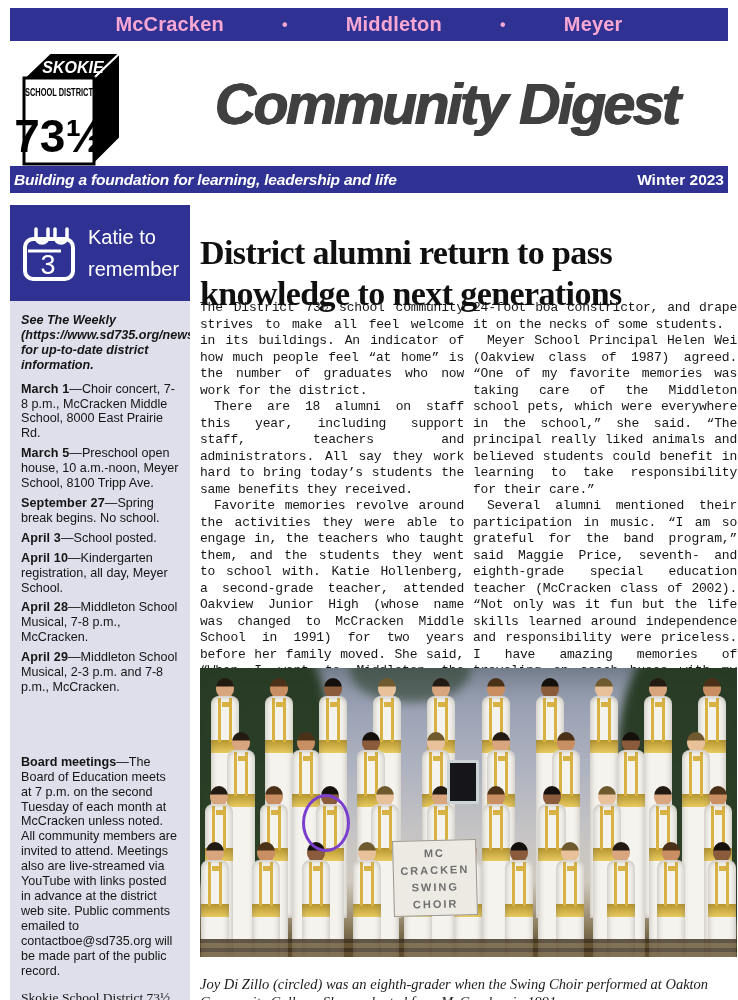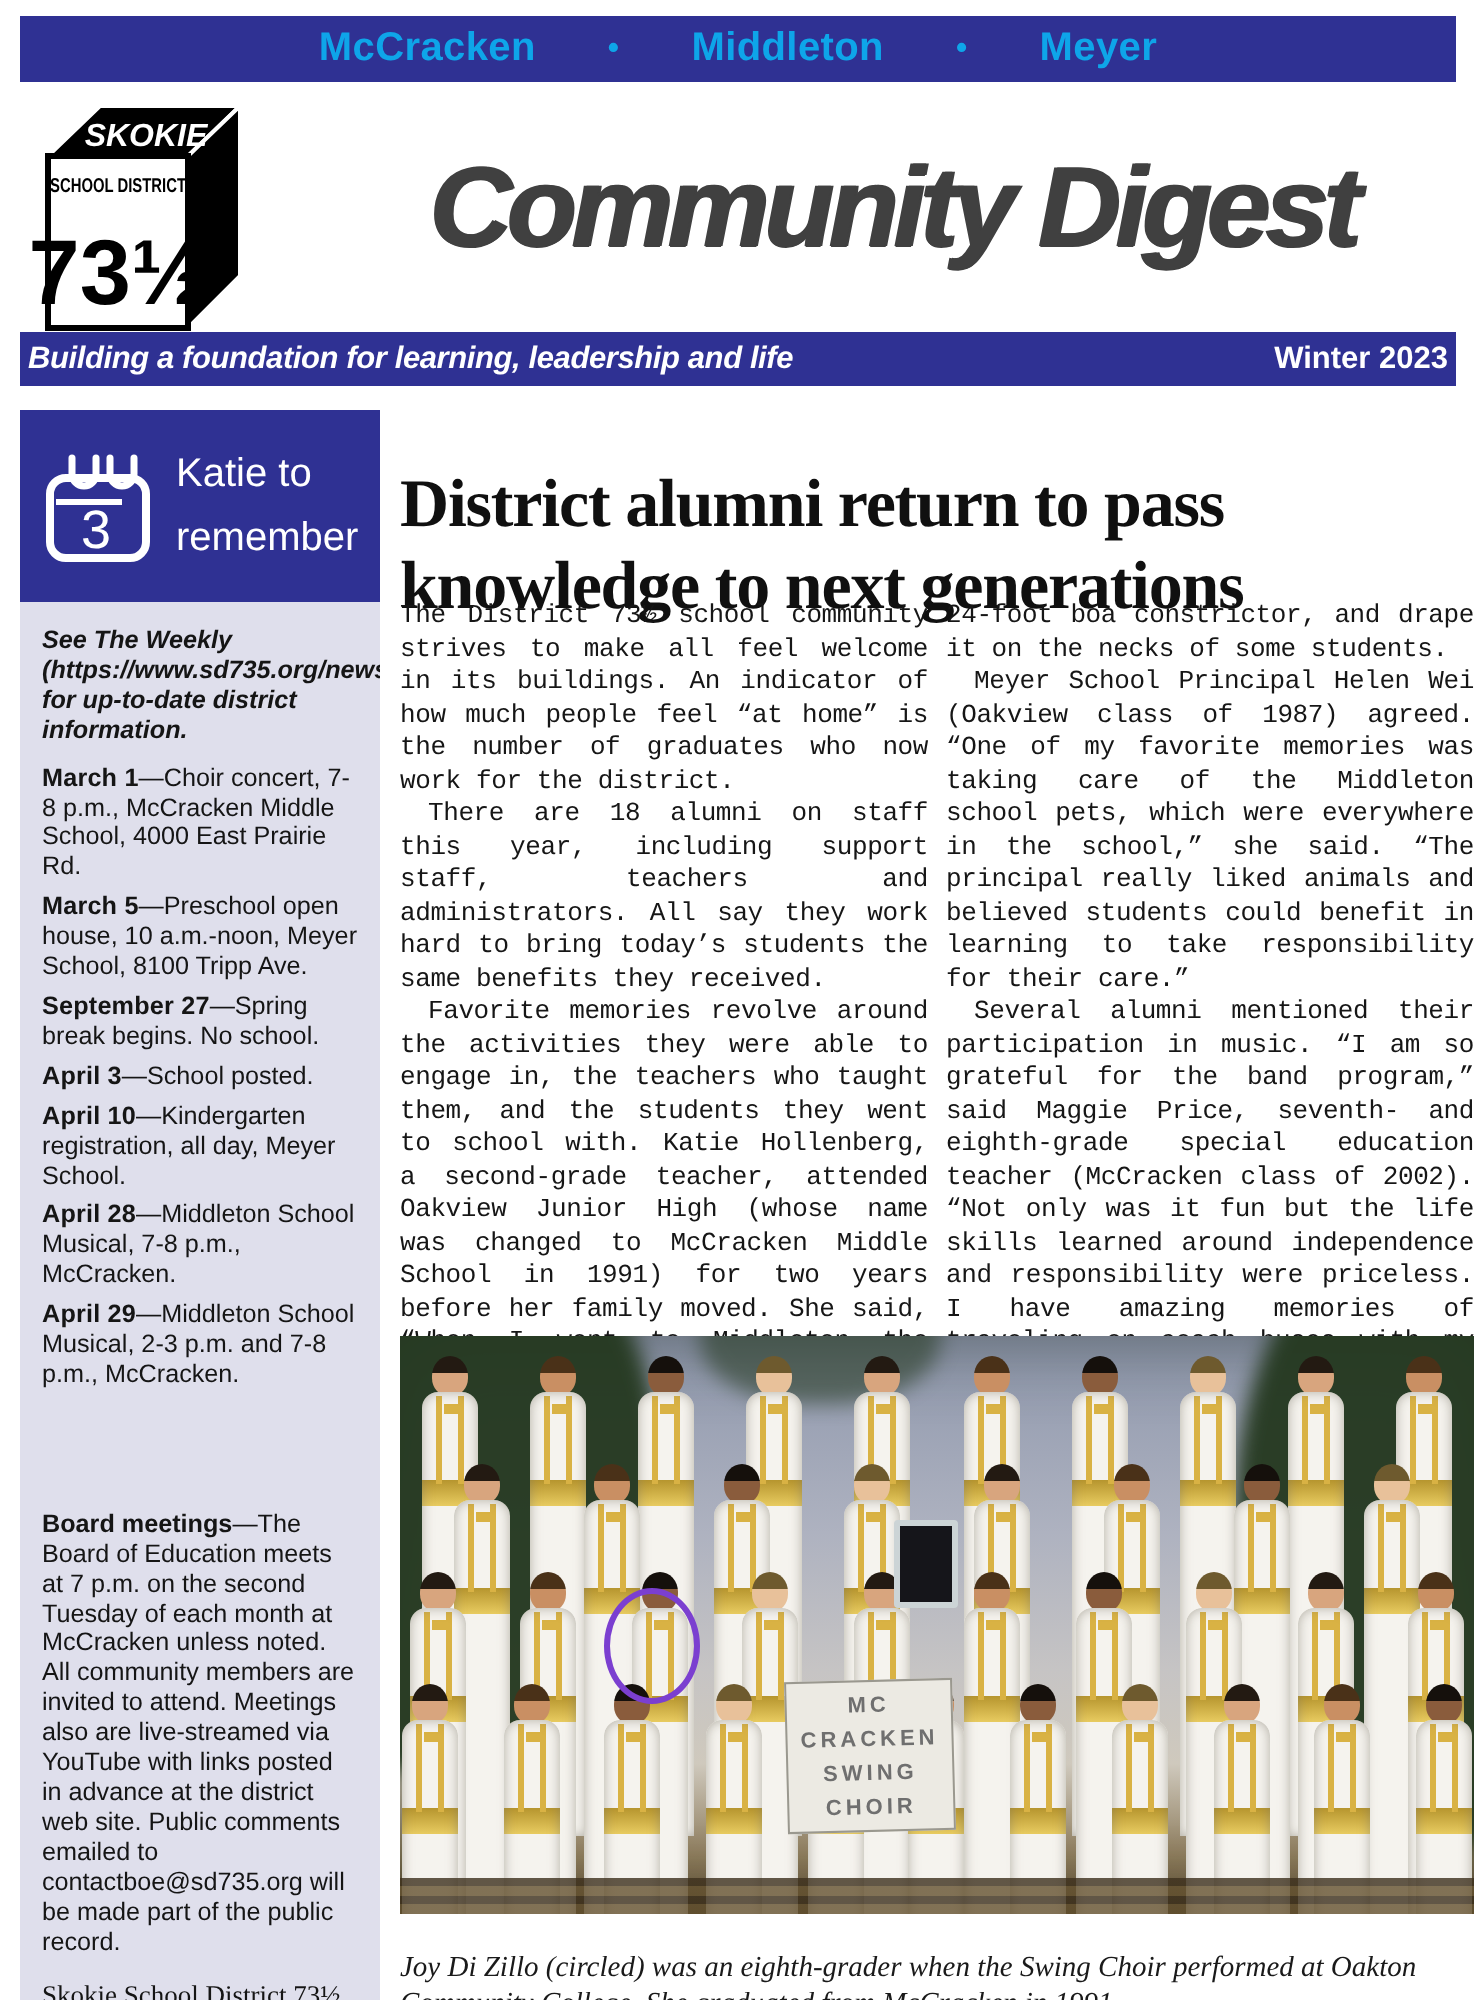--- a/index.html
+++ b/index.html
@@ -4,21 +4,21 @@
 <style>
   html,body{margin:0;padding:0;}
   body{
     width:738px;height:1000px;position:relative;background:#fff;
     font-family:"Liberation Sans",sans-serif;overflow:hidden;color:#141414;
     --accent:#2f3193;
   }
   
   .top-band{
     position:absolute;left:10px;top:8px;width:718px;height:33px;background:var(--accent);
-    display:flex;align-items:center;justify-content:center;gap:36px;color:#0ea5e9;
+    display:flex;align-items:center;justify-content:center;gap:58px;color:#f9a8d4;
     font-weight:bold;font-size:20px;letter-spacing:.2px;
   }
   .top-band .dot{font-size:16px;}
   
   .masthead{position:absolute;left:10px;top:41px;width:718px;height:125px;background:#fff;}
   .logo{position:absolute;left:6px;top:7px;width:114px;height:120px;}
   .mast-title{
     position:absolute;left:142px;top:0;width:588px;height:125px;
     display:flex;align-items:center;justify-content:center;
     font-style:italic;font-weight:bold;font-size:57px;letter-spacing:-2.5px;color:#404040;
@@ -161,21 +161,21 @@
   <div class="cap">
     <div>Katie to</div>
     <div>remember</div>
   </div>
 </div>
 
 <div class="sb-body">
   <p class="sb-intro">See The Weekly (https://www.sd735.org/newsletters) for up-to-date district information.</p>
 
   <div>
-    <p class="sb-event"><b>March 1</b><span>—Choir concert, 7-8 p.m., McCracken Middle School, 4000 East Prairie Rd.</span></p>
+    <p class="sb-event"><b>March 1</b><span>—Choir concert, 7-8 p.m., McCracken Middle School, 8000 East Prairie Rd.</span></p>
     <p class="sb-event"><b>March 5</b><span>—Preschool open house, 10 a.m.-noon, Meyer School, 8100 Tripp Ave.</span></p>
     <p class="sb-event"><b>September 27</b><span>—Spring break begins. No school.</span></p>
     <p class="sb-event"><b>April 3</b><span>—School posted.</span></p>
     <p class="sb-event"><b>April 10</b><span>—Kindergarten registration, all day, Meyer School.</span></p>
     <p class="sb-event"><b>April 28</b><span>—Middleton School Musical, 7-8 p.m., McCracken.</span></p>
     <p class="sb-event"><b>April 29</b><span>—Middleton School Musical, 2-3 p.m. and 7-8 p.m., McCracken.</span></p>
   </div>
 
   <p class="sb-board"><b>Board meetings</b><span>—The Board of Education meets at 7 p.m. on the second Tuesday of each month at McCracken unless noted. All community members are invited to attend. Meetings also are live-streamed via YouTube with links posted in advance at the district web site. Public comments emailed to contactboe@sd735.org will be made part of the public record.</span></p>
 

